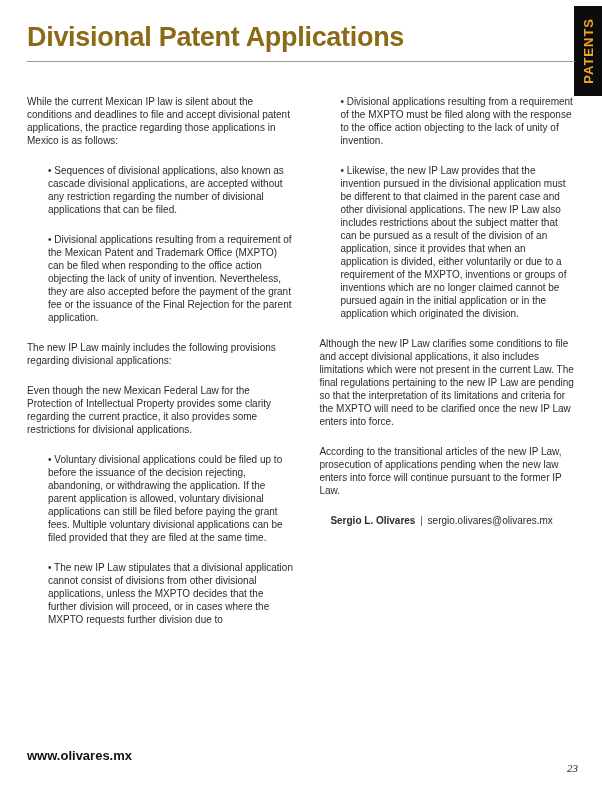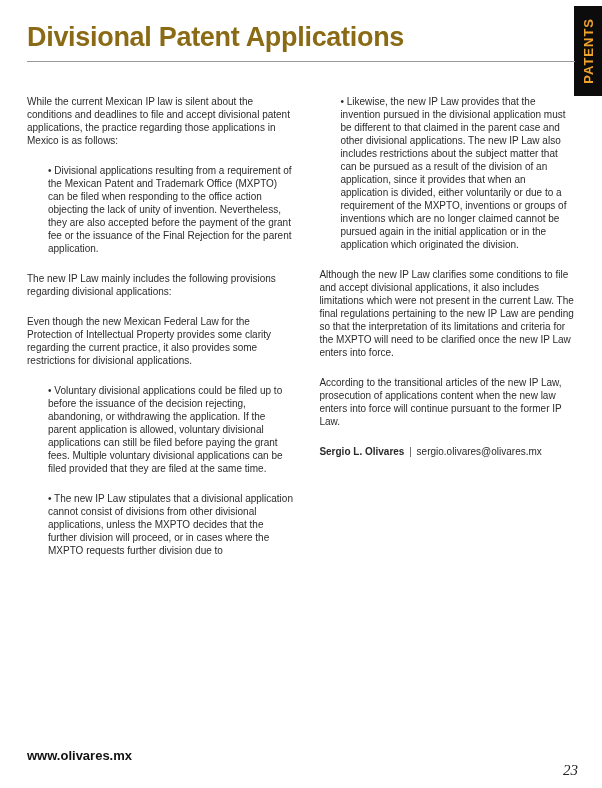--- a/index.html
+++ b/index.html
@@ -55,66 +55,68 @@
   .col{
     color:#2b2b2b;
     font-size:10px;
     line-height:13px;
   }
   .col-left{width:273px;}
   .col-right{width:262px;}
   .para{margin:0 0 17px 0;}
   .indent{padding-left:21px;}
   .bold{font-weight:bold;}
-  .contact-row{margin:0 0 15px 0;}
+  .contact-row{margin:0 0 15px 11px;}
   .contact-row .sep{color:#555555;padding:0 2px;}
   .footer-url{
     position:absolute;
     top:748px;left:27px;
     font-size:13px;
     font-weight:bold;
     color:#111111;
   }
   .page-number{
     position:absolute;
     top:762px;right:24px;
     font-family:"Liberation Serif", serif;
     font-style:italic;
-    font-size:15px;
+    font-size:11px;
     color:#222222;
   }
 </style>
 </head>
 <body>
 
 <div class="page">
 
   <div class="patents-tab">
     <span class="tab-text">PATENTS</span>
   </div>
 
   <h1 class="page-title">Divisional Patent Applications</h1>
 
   <div class="title-rule"></div>
 
   <div class="columns">
 
     <div class="col col-left">
       <p class="para">While the current Mexican IP law is silent about the conditions and deadlines to file and accept divisional patent applications, the practice regarding those applications in Mexico is as follows:</p>
+      <p class="para indent">• Sequences of divisional applications, also known as cascade divisional applications, are accepted without any restriction regarding the number of divisional applications that can be filed.</p>
       <p class="para indent">• Divisional applications resulting from a requirement of the Mexican Patent and Trademark Office (MXPTO) can be filed when responding to the office action objecting the lack of unity of invention. Nevertheless, they are also accepted before the payment of the grant fee or the issuance of the Final Rejection for the parent application.</p>
       <p class="para">The new IP Law mainly includes the following provisions regarding divisional applications:</p>
       <p class="para">Even though the new Mexican Federal Law for the Protection of Intellectual Property provides some clarity regarding the current practice, it also provides some restrictions for divisional applications.</p>
       <p class="para indent">• Voluntary divisional applications could be filed up to before the issuance of the decision rejecting, abandoning, or withdrawing the application. If the parent application is allowed, voluntary divisional applications can still be filed before paying the grant fees. Multiple voluntary divisional applications can be filed provided that they are filed at the same time.</p>
       <p class="para indent">• The new IP Law stipulates that a divisional application cannot consist of divisions from other divisional applications, unless the MXPTO decides that the further division will proceed, or in cases where the MXPTO requests further division due to</p>
     </div>
 
     <div class="col col-right">
+      <p class="para indent">• Divisional applications resulting from a requirement of the MXPTO must be filed along with the response to the office action objecting to the lack of unity of invention.</p>
       <p class="para indent">• Likewise, the new IP Law provides that the invention pursued in the divisional application must be different to that claimed in the parent case and other divisional applications. The new IP Law also includes restrictions about the subject matter that can be pursued as a result of the division of an application, since it provides that when an application is divided, either voluntarily or due to a requirement of the MXPTO, inventions or groups of inventions which are no longer claimed cannot be pursued again in the initial application or in the application which originated the division.</p>
       <p class="para">Although the new IP Law clarifies some conditions to file and accept divisional applications, it also includes limitations which were not present in the current Law. The final regulations pertaining to the new IP Law are pending so that the interpretation of its limitations and criteria for the MXPTO will need to be clarified once the new IP Law enters into force.</p>
-      <p class="para">According to the transitional articles of the new IP Law, prosecution of applications content when the new law enters into force will continue pursuant to the former IP Law.</p>
+      <p class="para">According to the transitional articles of the new IP Law, prosecution of applications pending when the new law enters into force will continue pursuant to the former IP Law.</p>
 
       <p class="contact-row">
         <span class="bold">Sergio L. Olivares</span>
         <span class="sep">|</span>
         <span>sergio.olivares@olivares.mx</span>
       </p>
     </div>
 
   </div>
 

